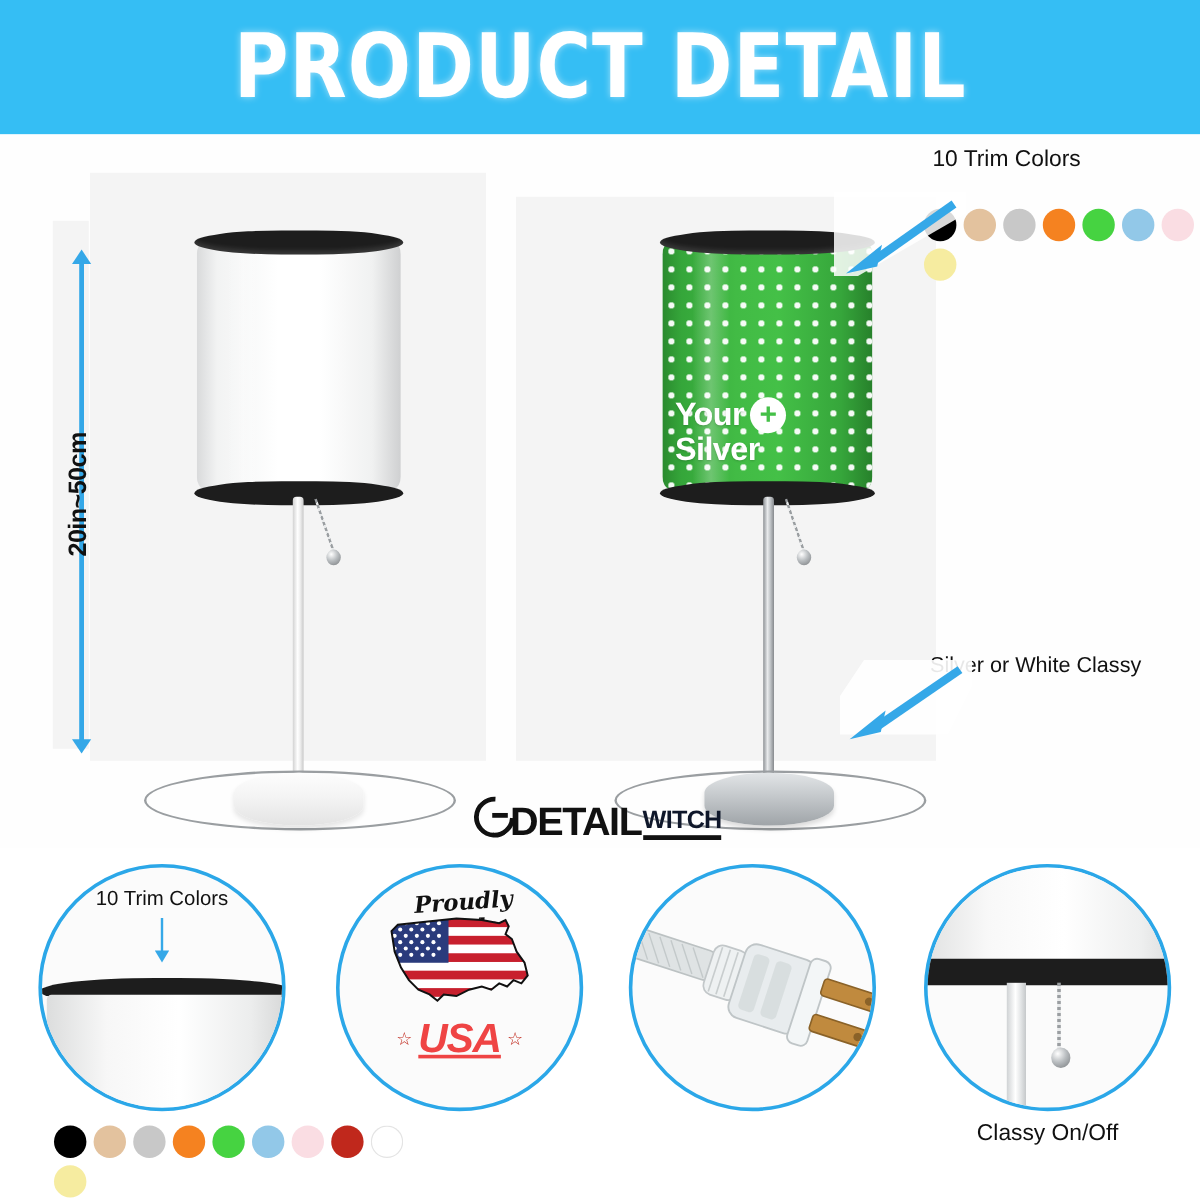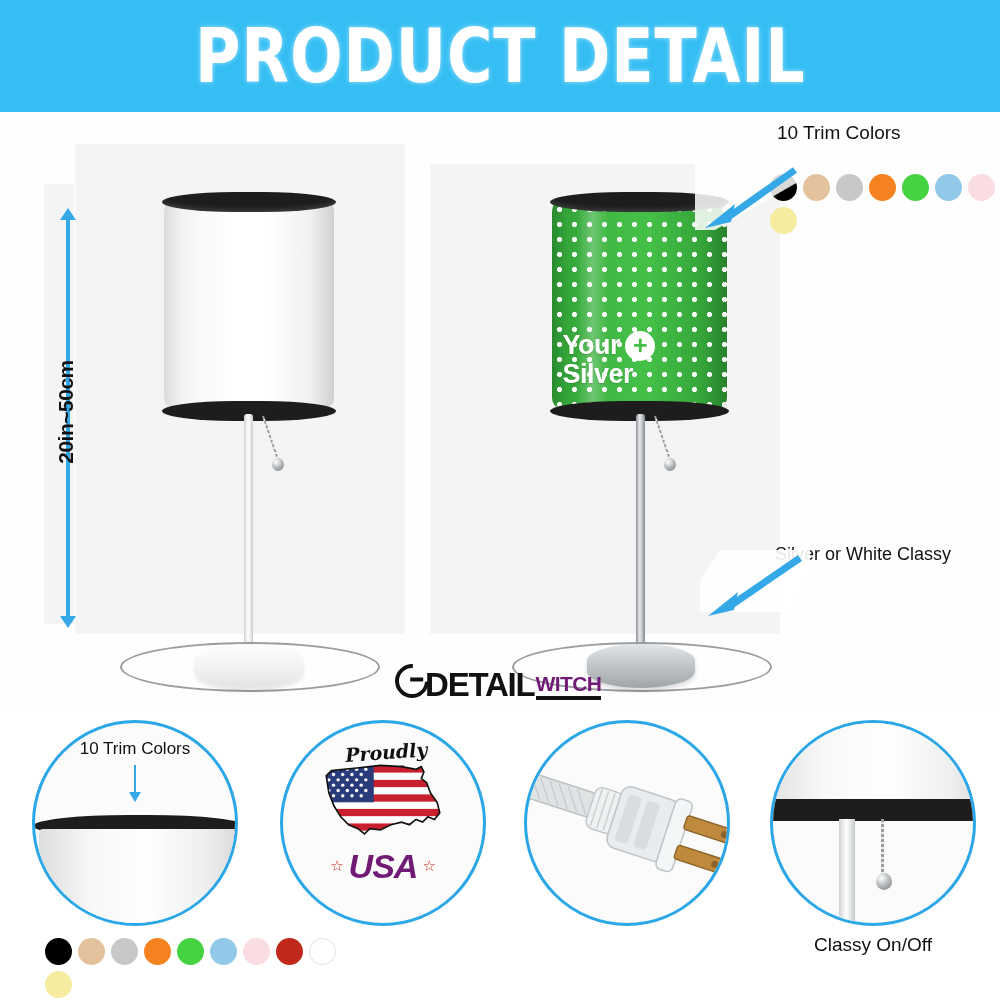--- a/index.html
+++ b/index.html
@@ -134,21 +134,21 @@
   #logo-c{
     width:34px; height:34px; border:4px solid #111; border-radius:50%;
     border-right-color:transparent; transform:rotate(-42deg); margin-right:-4px; margin-bottom:2px;
     position:relative;
   }
   #logo-c:after{
     content:""; position:absolute; right:2px; top:13px; width:13px; height:4px; background:#111; transform:rotate(42deg);
   }
   #logo-custom{ font-size:33px; font-weight:bold; letter-spacing:-1.2px; color:#111; line-height:.95; }
   #logo-witch{
-    font-size:21px; font-weight:bold; letter-spacing:-.6px; color:#701a75;
+    font-size:21px; font-weight:bold; letter-spacing:-.6px; color:#0f172a;
     border-bottom:4px solid #111; line-height:1.05; padding-bottom:1px; margin-left:1px;
   }
 
   
   #detail-row{ position:absolute; left:0; top:716px; width:1000px; height:284px; }
   .detail-cell{ position:absolute; top:0; width:250px; height:284px; }
   .detail-circle{
     position:absolute; left:22px; top:4px; width:206px; height:206px;
     border-radius:50%; border:3px solid #2BA7E8; background:#fbfbfb; overflow:hidden;
   }
@@ -163,21 +163,21 @@
   #usa-script-1{
     font-family:"DejaVu Serif",serif; font-style:italic; font-weight:bold; font-size:19px; color:#111;
     transform:rotate(-4deg); display:block;
   }
   #usa-script-2{
     font-family:"DejaVu Serif",serif; font-style:italic; font-weight:bold; font-size:13px; color:#111;
     display:block; margin-left:34px; margin-top:-1px;
   }
   #usa-map{ position:absolute; top:32px; left:50%; transform:translateX(-50%); width:132px; height:88px; }
   #usa-word-row{ position:absolute; bottom:40px; left:50%; transform:translateX(-50%); display:flex; align-items:center; gap:5px; }
-  #usa-word{ font-size:34px; font-weight:bold; font-style:italic; letter-spacing:-1px; color:#701a75; line-height:1; }
+  #usa-word{ font-size:34px; font-weight:bold; font-style:italic; letter-spacing:-1px; color:#ef4444; line-height:1;text-decoration:underline; }
   .usa-star{ color:#C0281C; font-size:15px; }
   #usa-sub{ position:absolute; bottom:18px; left:0; width:100%; text-align:center; font-size:13px; font-weight:bold; color:#111; letter-spacing:-.4px; }
 
   
   #plug-wrap{ position:absolute; left:0; top:0; width:100%; height:100%; }
 
   
   .circle-trim-label{ position:absolute; top:16px; left:0; width:100%; text-align:center; font-size:17px; color:#111; }
   .circle-arrow-down{ position:absolute; top:42px; left:50%; transform:translateX(-50%); width:2px; height:28px; background:#35A8E8; }
   .circle-arrow-down:after{

